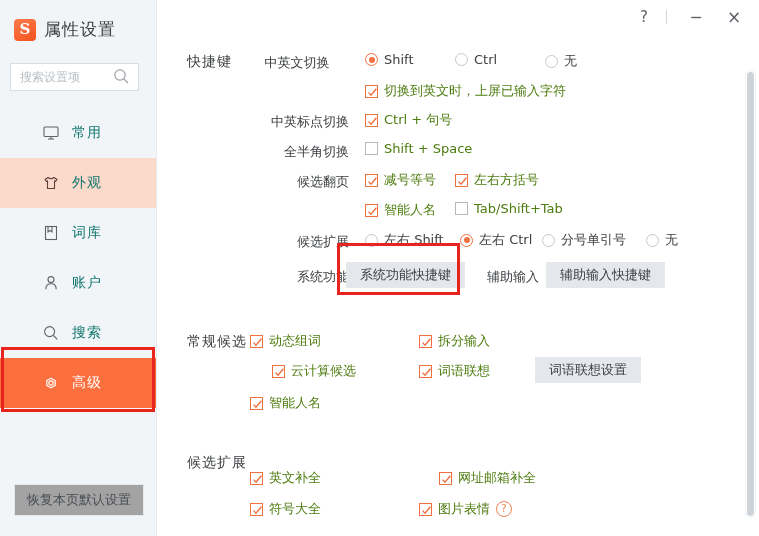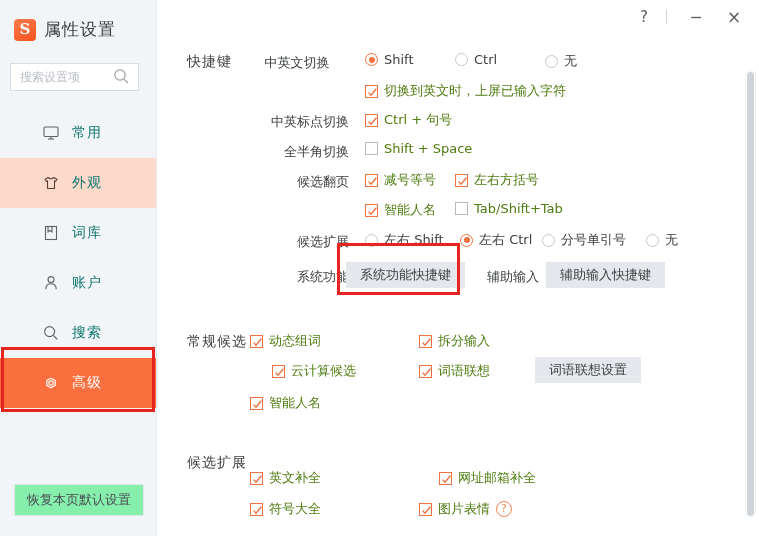--- a/index.html
+++ b/index.html
@@ -50,21 +50,21 @@
     padding-left:42px;box-sizing:border-box;color:#0f766e;font-size:14px;
     cursor:default;
   }
   .nav-item .nv-ico{position:absolute;left:42px;top:50%;transform:translateY(-50%);width:18px;height:18px;}
   .nav-item .nv-lab{margin-left:30px;letter-spacing:1px;}
   .nav-item.hl{background:#fbd9cb;}
   .nav-item.active{background:#fb6f3e;color:#ffffff;}
 
   #reset-btn{
     position:absolute;left:14px;top:484px;width:128px;height:30px;
-    background:#86efac;border:1px solid #e3e7ea;
+    background:#a3a3a3;border:1px solid #e3e7ea;
     display:flex;align-items:center;justify-content:center;
     font-size:13px;color:#4a4f54;cursor:default;
   }
 
   
   .annot{position:absolute;border:3px solid #e8241f;box-sizing:border-box;pointer-events:none;}
   #annot-nav{left:1px;top:347px;width:154px;height:65px;}
   #annot-btn{left:337px;top:243px;width:123px;height:52px;}
 
   

